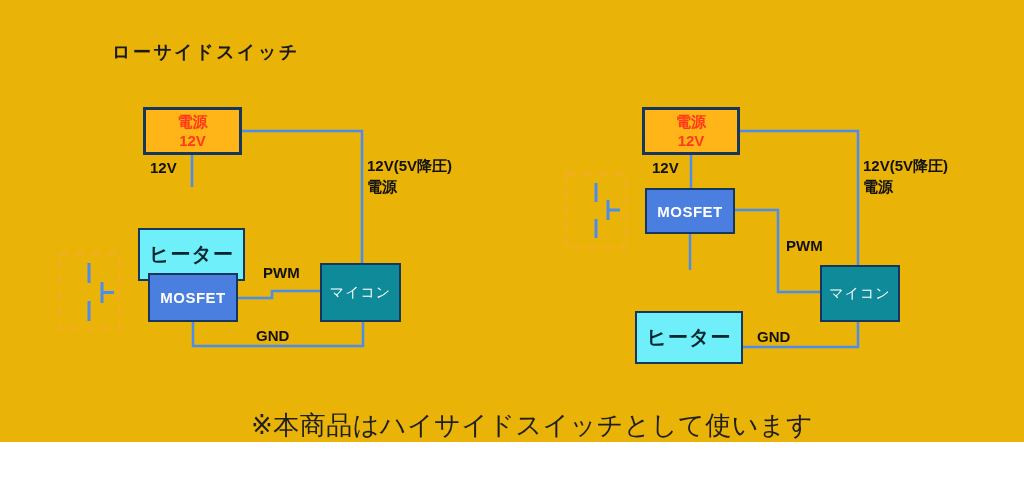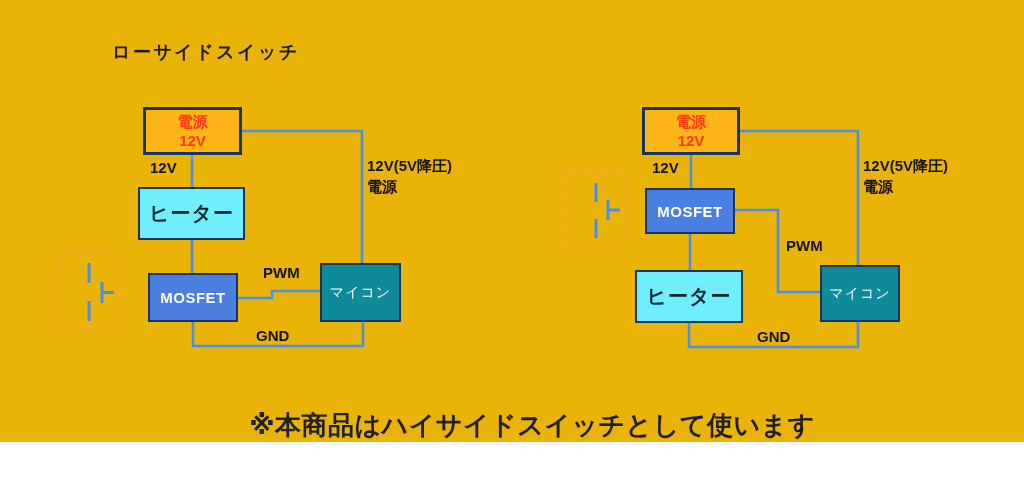--- a/index.html
+++ b/index.html
@@ -51,20 +51,21 @@
     font-weight: 700;
     line-height: 19px;
   }
 
   .box.heater {
     background: #6feff9;
     color: #08262e;
     font-size: 20px;
     font-weight: 600;
     letter-spacing: 1px;
+    margin-top: 41px;
   }
 
   .box.mosfet {
     background: #4a7fe0;
     color: #ffffff;
     font-size: 15px;
     font-weight: 700;
     letter-spacing: 0.5px;
   }
 
@@ -87,21 +88,21 @@
   }
 
   .footer-note {
     position: absolute;
     z-index: 3;
     left: 0;
     top: 408px;
     width: 100%;
     text-align: center;
     font-size: 26px;
-    font-weight: 700;
+    font-weight: 400;
     letter-spacing: 0.5px;
     color: #1f1f1f;
     white-space: nowrap;
     padding-left: 40px;
   }
 </style>
 </head>
 <body>
 
 <div class="canvas">

